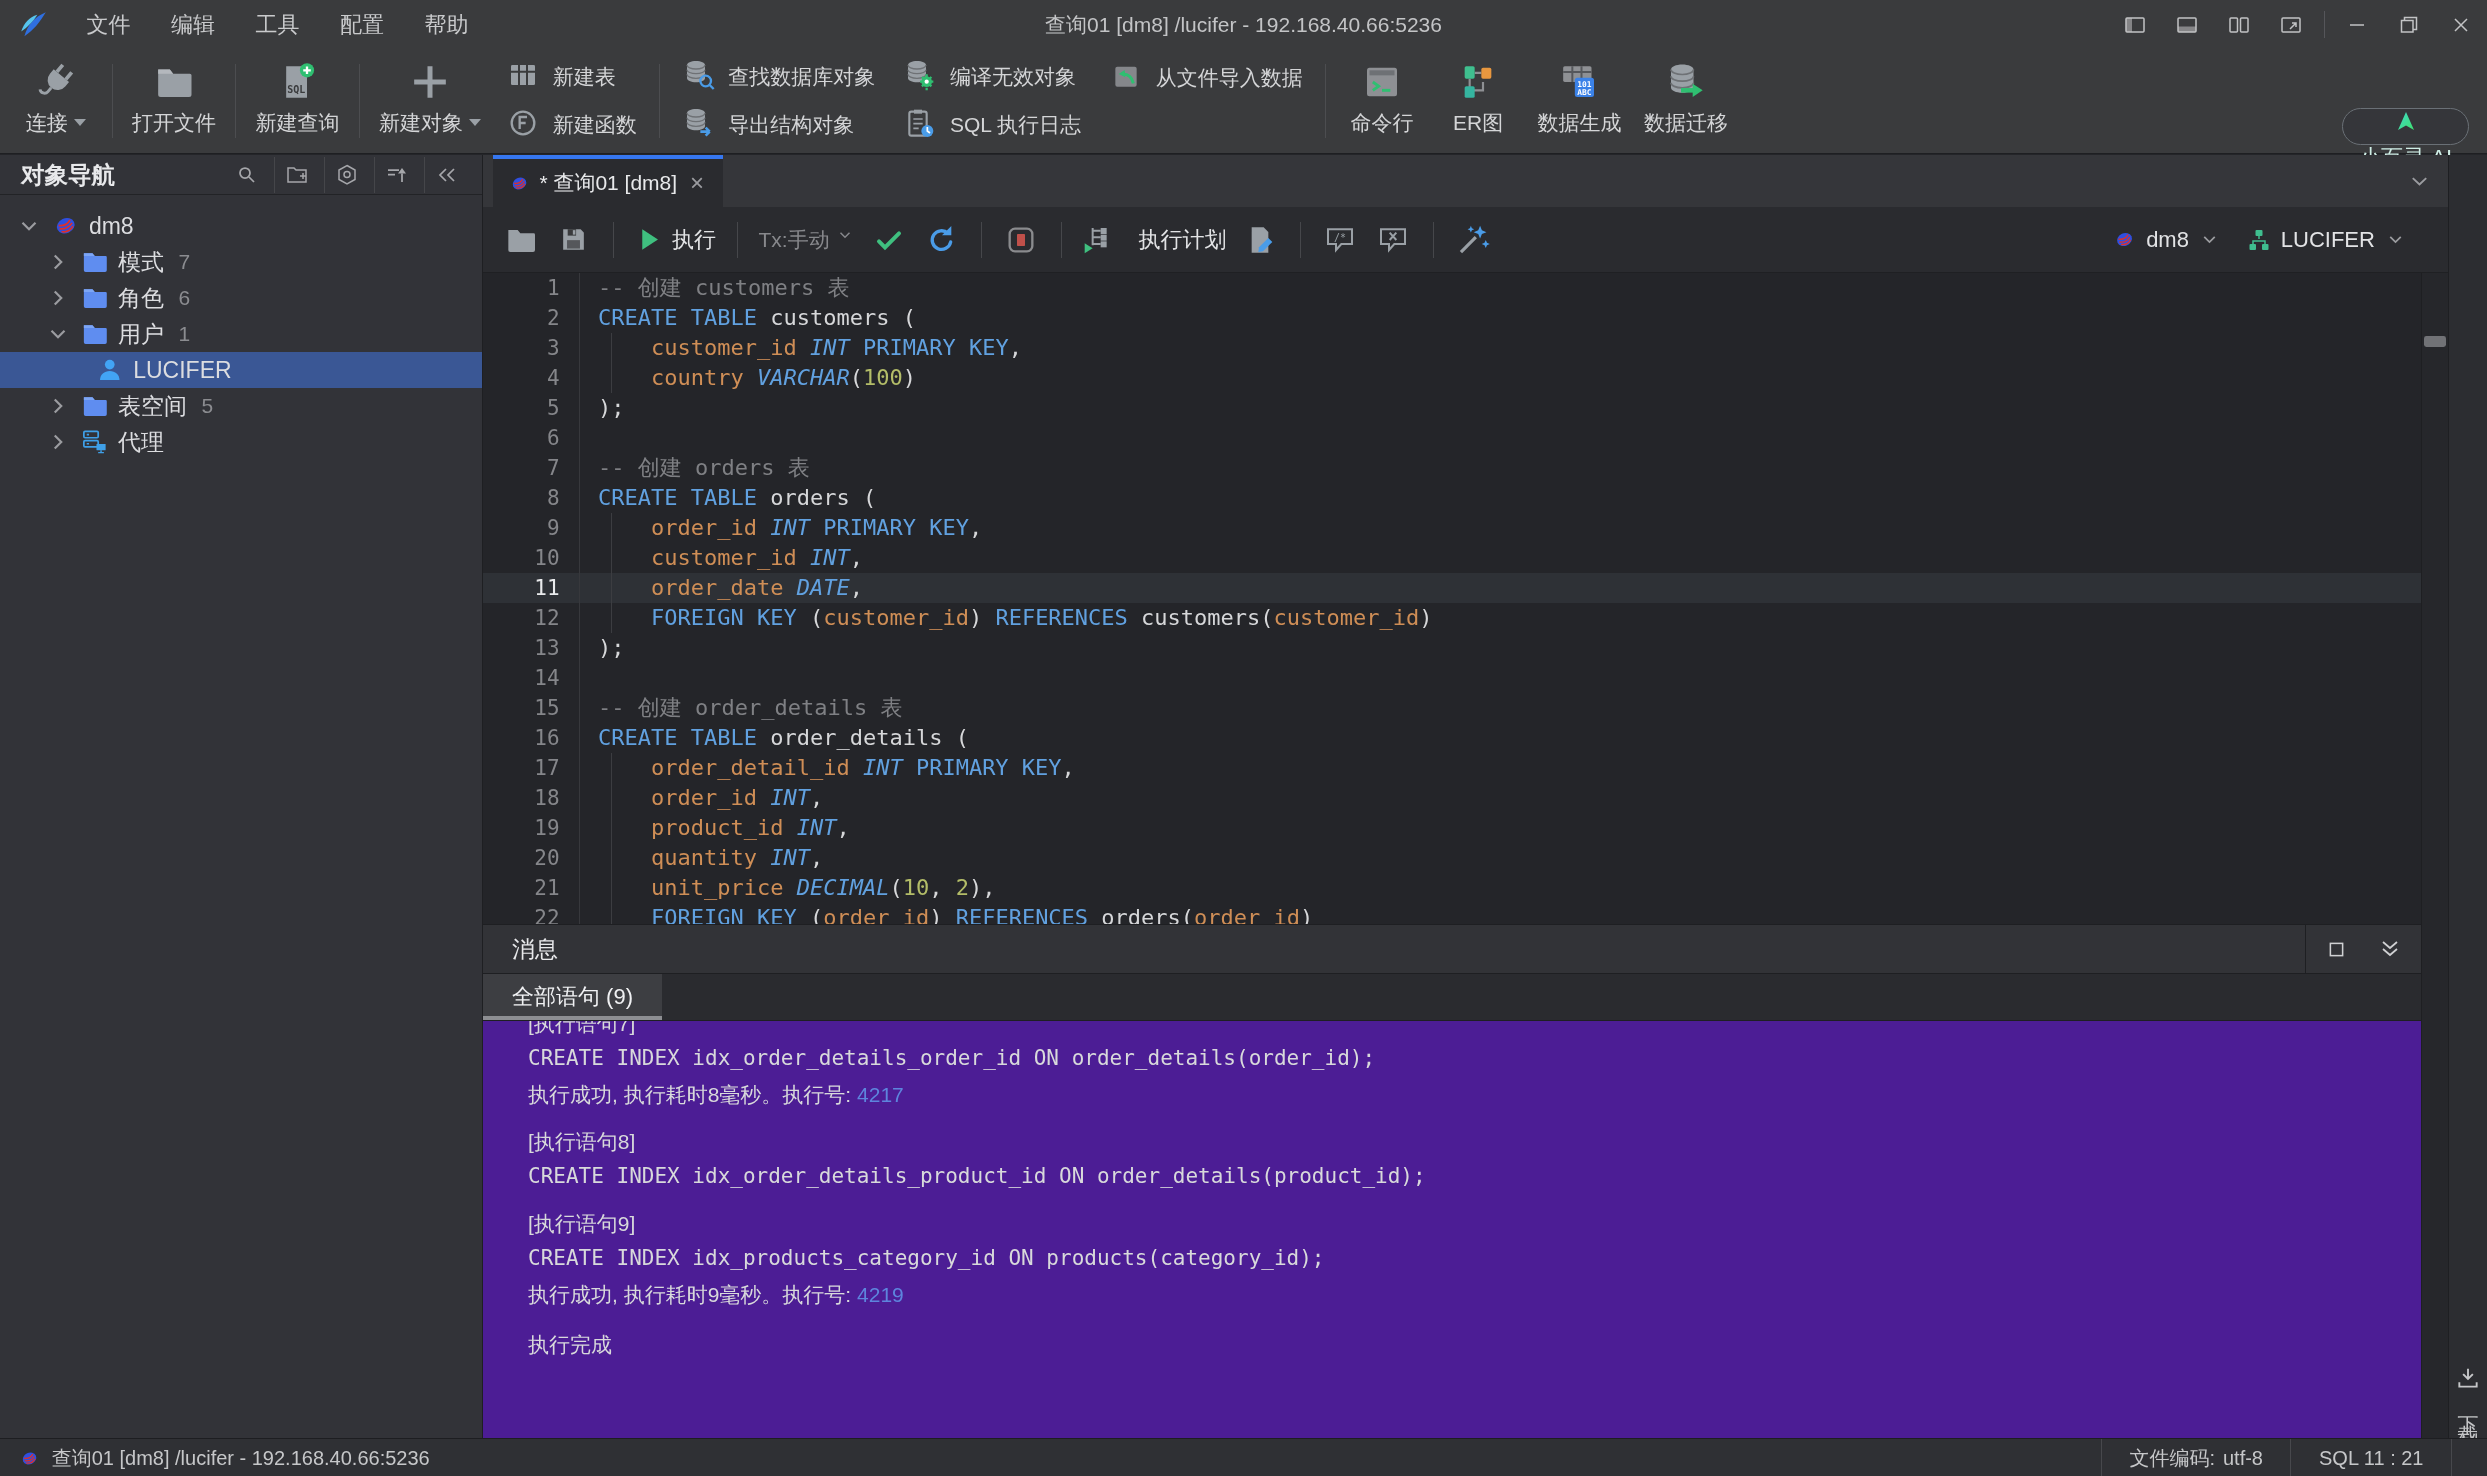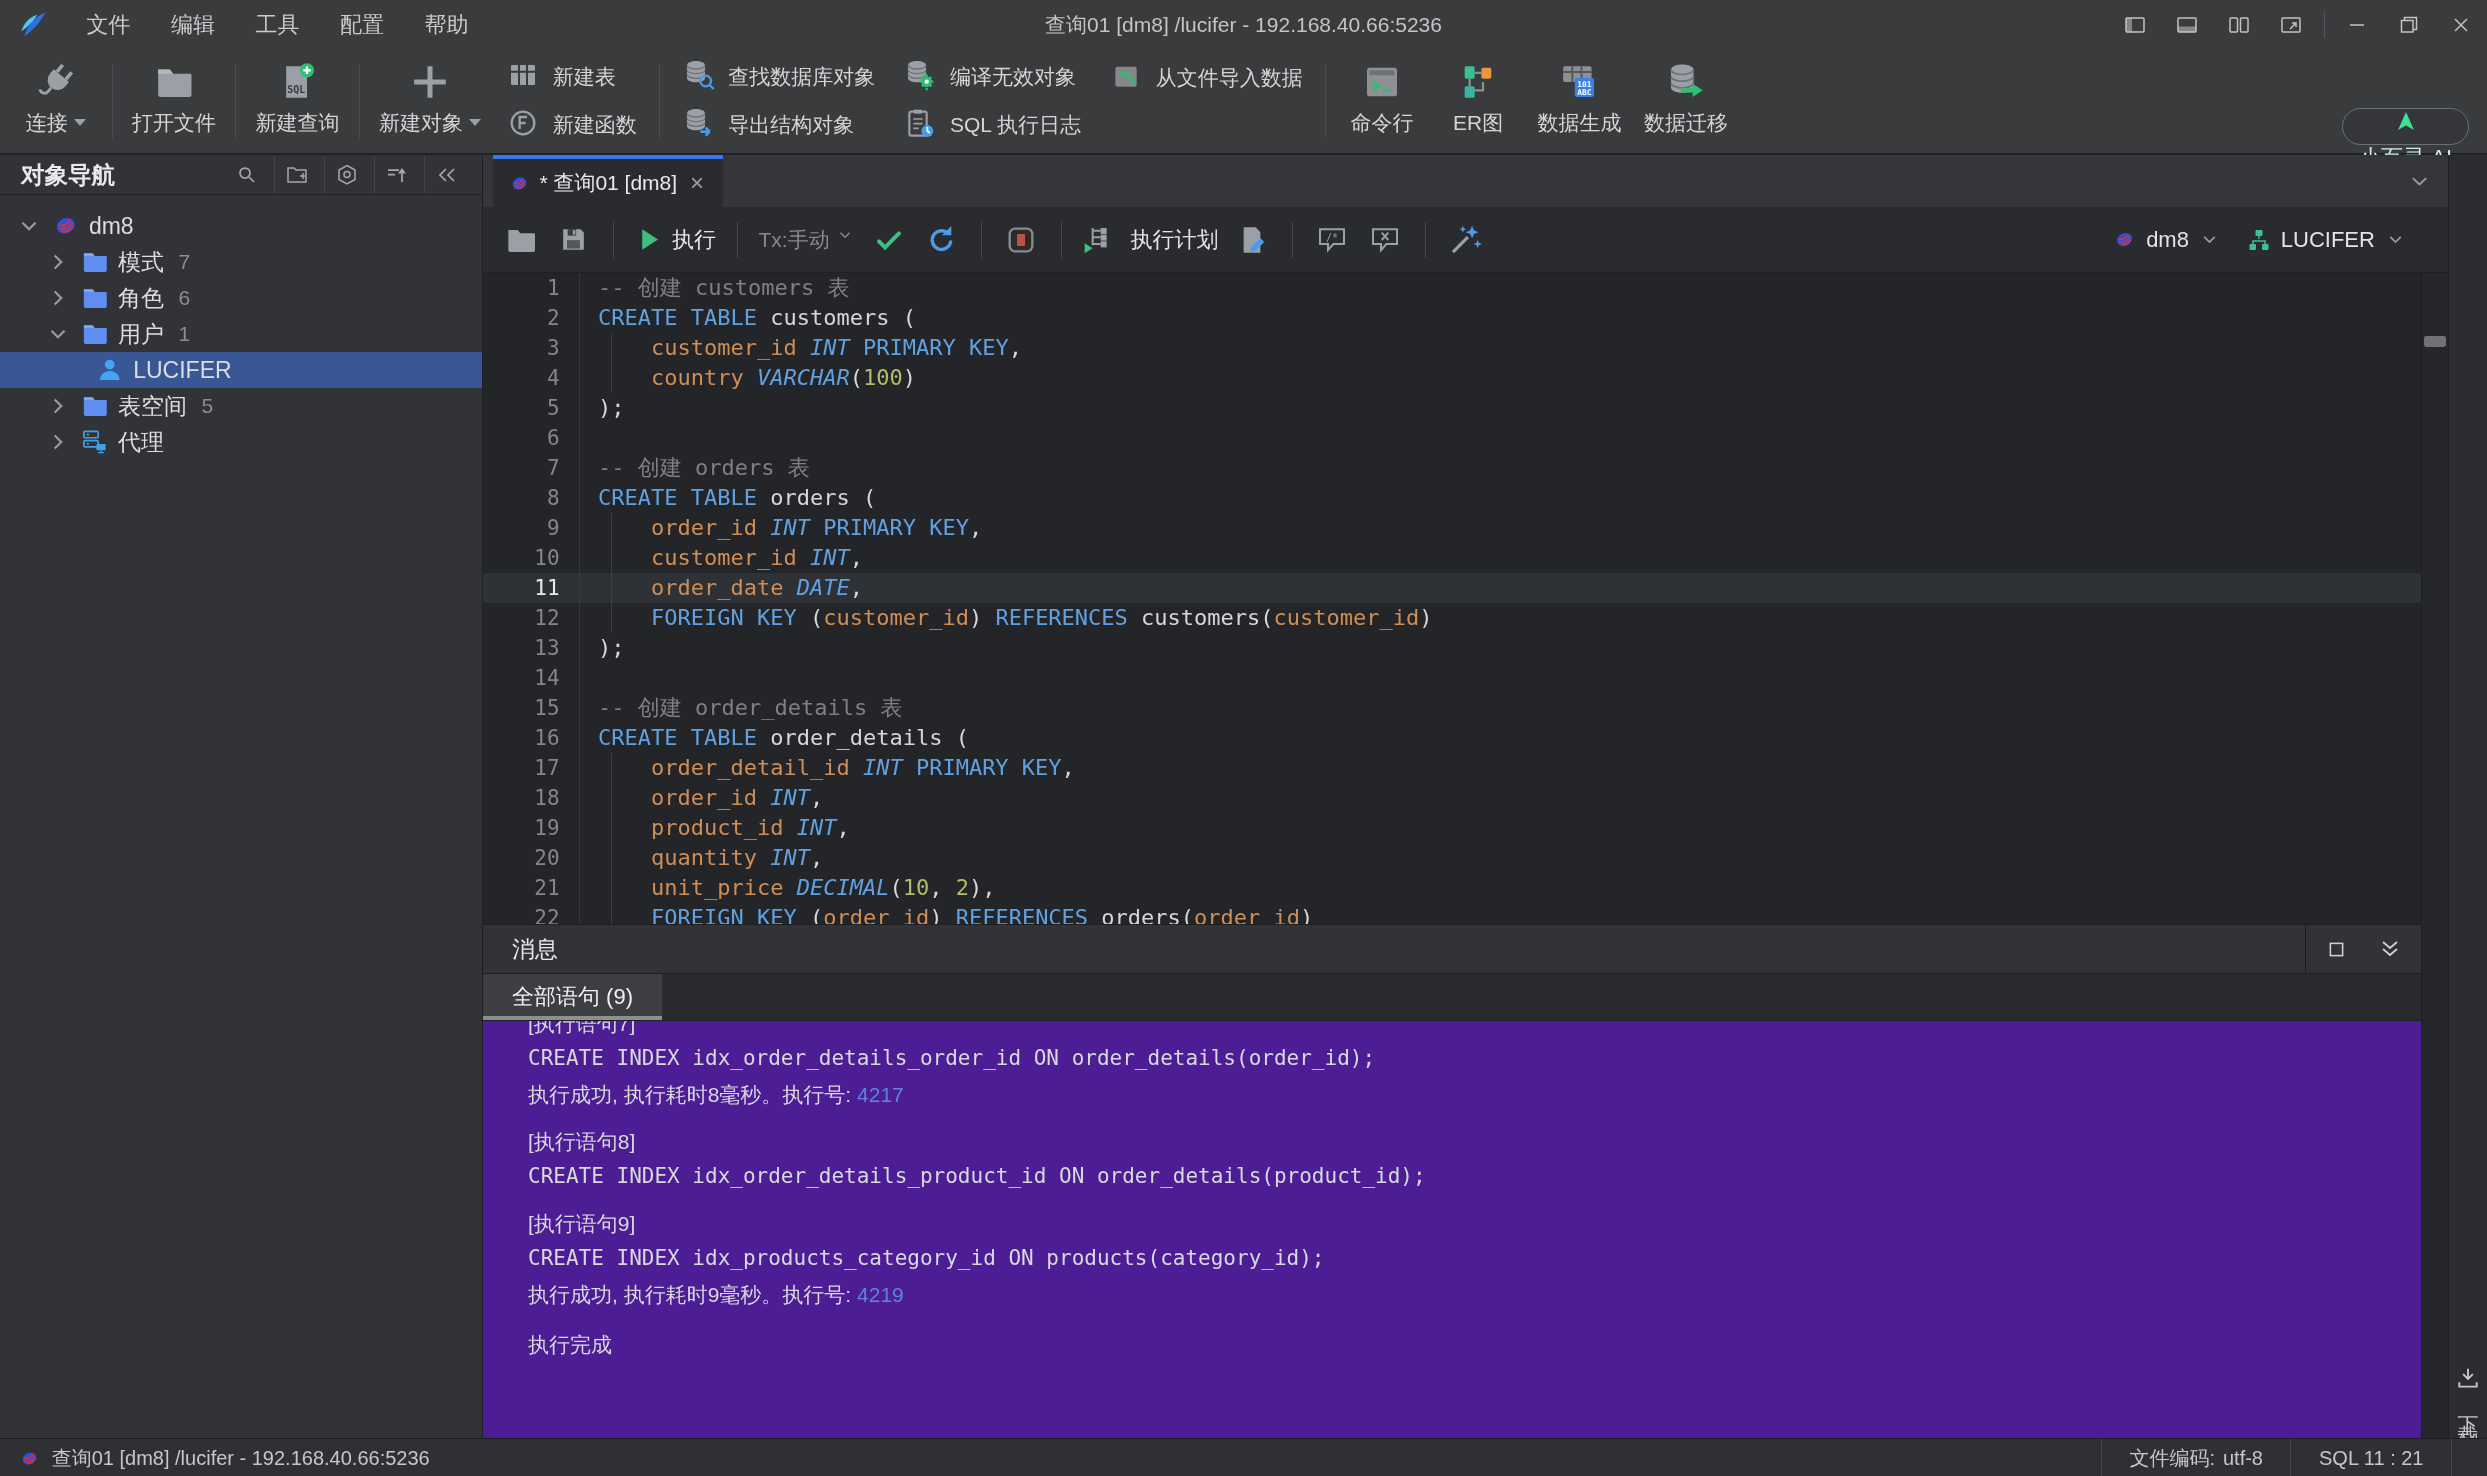--- a/index.html
+++ b/index.html
@@ -52,21 +52,21 @@
   .editor-col{flex:1;display:flex;flex-direction:column;position:relative;min-width:0;}
   .tabbar{height:52px;background:#35363a;display:flex;align-items:stretch;}
   .tab{margin-left:9.7px;display:flex;align-items:center;gap:9.7px;padding:0 16px;background:#2a2b2f;border-top:4px solid #3677f0;font-size:21px;color:#e8e9eb;white-space:nowrap;}
   .tab .tab-close{color:#9b9ca0;font-size:24px;padding:0 3.2px;}
   .tab-overflow{margin-left:auto;width:57px;display:flex;align-items:center;justify-content:center;}
   .ed-toolbar{height:66px;background:#2a2b2f;border-bottom:1.6px solid #1f2023;display:flex;align-items:center;padding:0 19.4px;gap:16px;}
   .et-btn{width:37px;height:37px;display:flex;align-items:center;justify-content:center;}
   .et-run{display:flex;align-items:center;gap:8px;font-size:22px;color:#e2e3e5;}
   .et-sep{width:0.8px;height:36px;background:#46474b;margin:0 4.9px;}
   .et-tx{display:flex;align-items:flex-start;gap:6.5px;font-size:21px;color:#87888c;}
-  .et-plan{display:flex;align-items:center;gap:16px;font-size:22px;color:#e2e3e5;}
+  .et-plan{display:flex;align-items:center;gap:24px;font-size:22px;color:#e2e3e5;}
   .et-right{margin-left:auto;display:flex;align-items:center;gap:27.5px;margin-right:23px;}
   .et-select{display:flex;align-items:center;gap:9.7px;font-size:22px;color:#e2e3e5;}
 
   
   .code-area{height:651px;background:#242529;overflow:hidden;position:relative;font-family:"DejaVu Sans Mono","Liberation Mono",monospace;font-size:22px;}
   .code-line{display:flex;height:30px;line-height:30px;position:relative;white-space:pre;}
   .code-line.hl{background:#2e3136;}
   .code-line .ln{flex:0 0 96px;text-align:right;padding-right:19.4px;color:#85868a;font-size:21px;}
   .code-line.hl .ln{color:#e9eaec;}
   .code-line .ct{flex:1;border-left:0.8px solid #37383c;padding-left:18px;}

